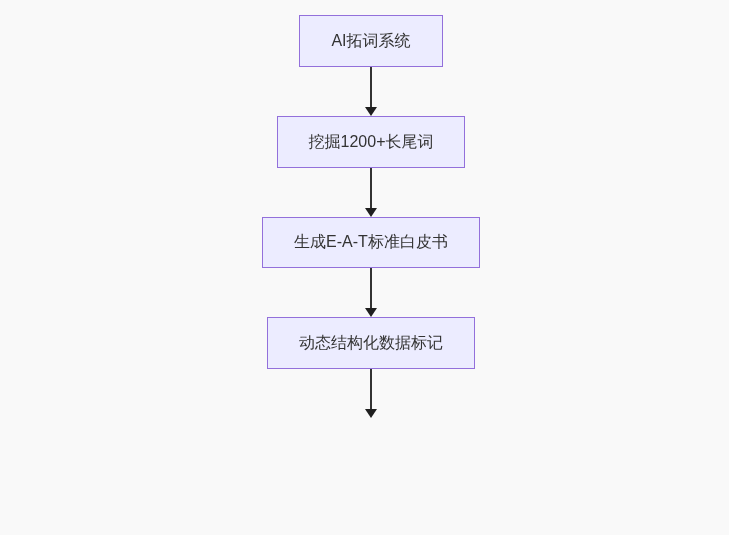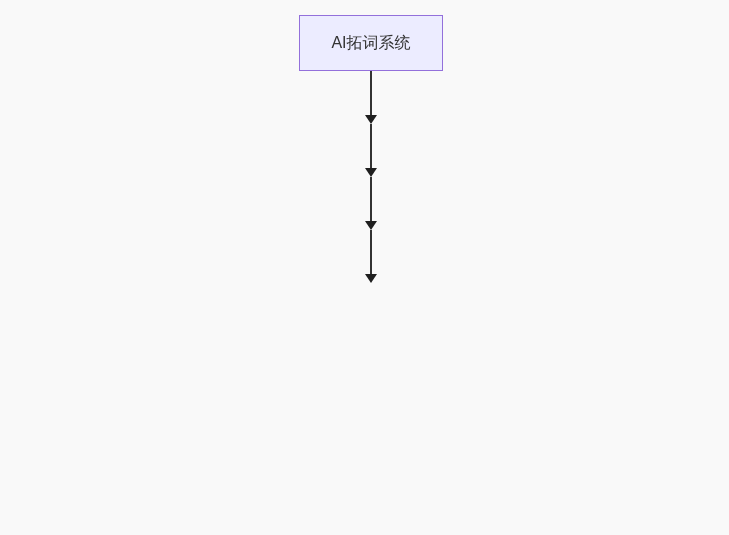--- a/index.html
+++ b/index.html
@@ -75,32 +75,41 @@
 
     <div class="node">
       <span class="node-label">AI拓词系统</span>
     </div>
 
     <div class="arrow">
       <div class="arrow-line"></div>
       <div class="arrow-head"></div>
     </div>
 
+    <div class="node">
+      <span class="node-label">挖掘1200+长尾词</span>
+    </div>
 
     <div class="arrow">
       <div class="arrow-line"></div>
       <div class="arrow-head"></div>
     </div>
 
+    <div class="node">
+      <span class="node-label">生成E-A-T标准白皮书</span>
+    </div>
 
     <div class="arrow">
       <div class="arrow-line"></div>
       <div class="arrow-head"></div>
     </div>
 
+    <div class="node">
+      <span class="node-label">动态结构化数据标记</span>
+    </div>
 
     <div class="arrow">
       <div class="arrow-line"></div>
       <div class="arrow-head"></div>
     </div>
 
 
   </div>
 </div>
 

